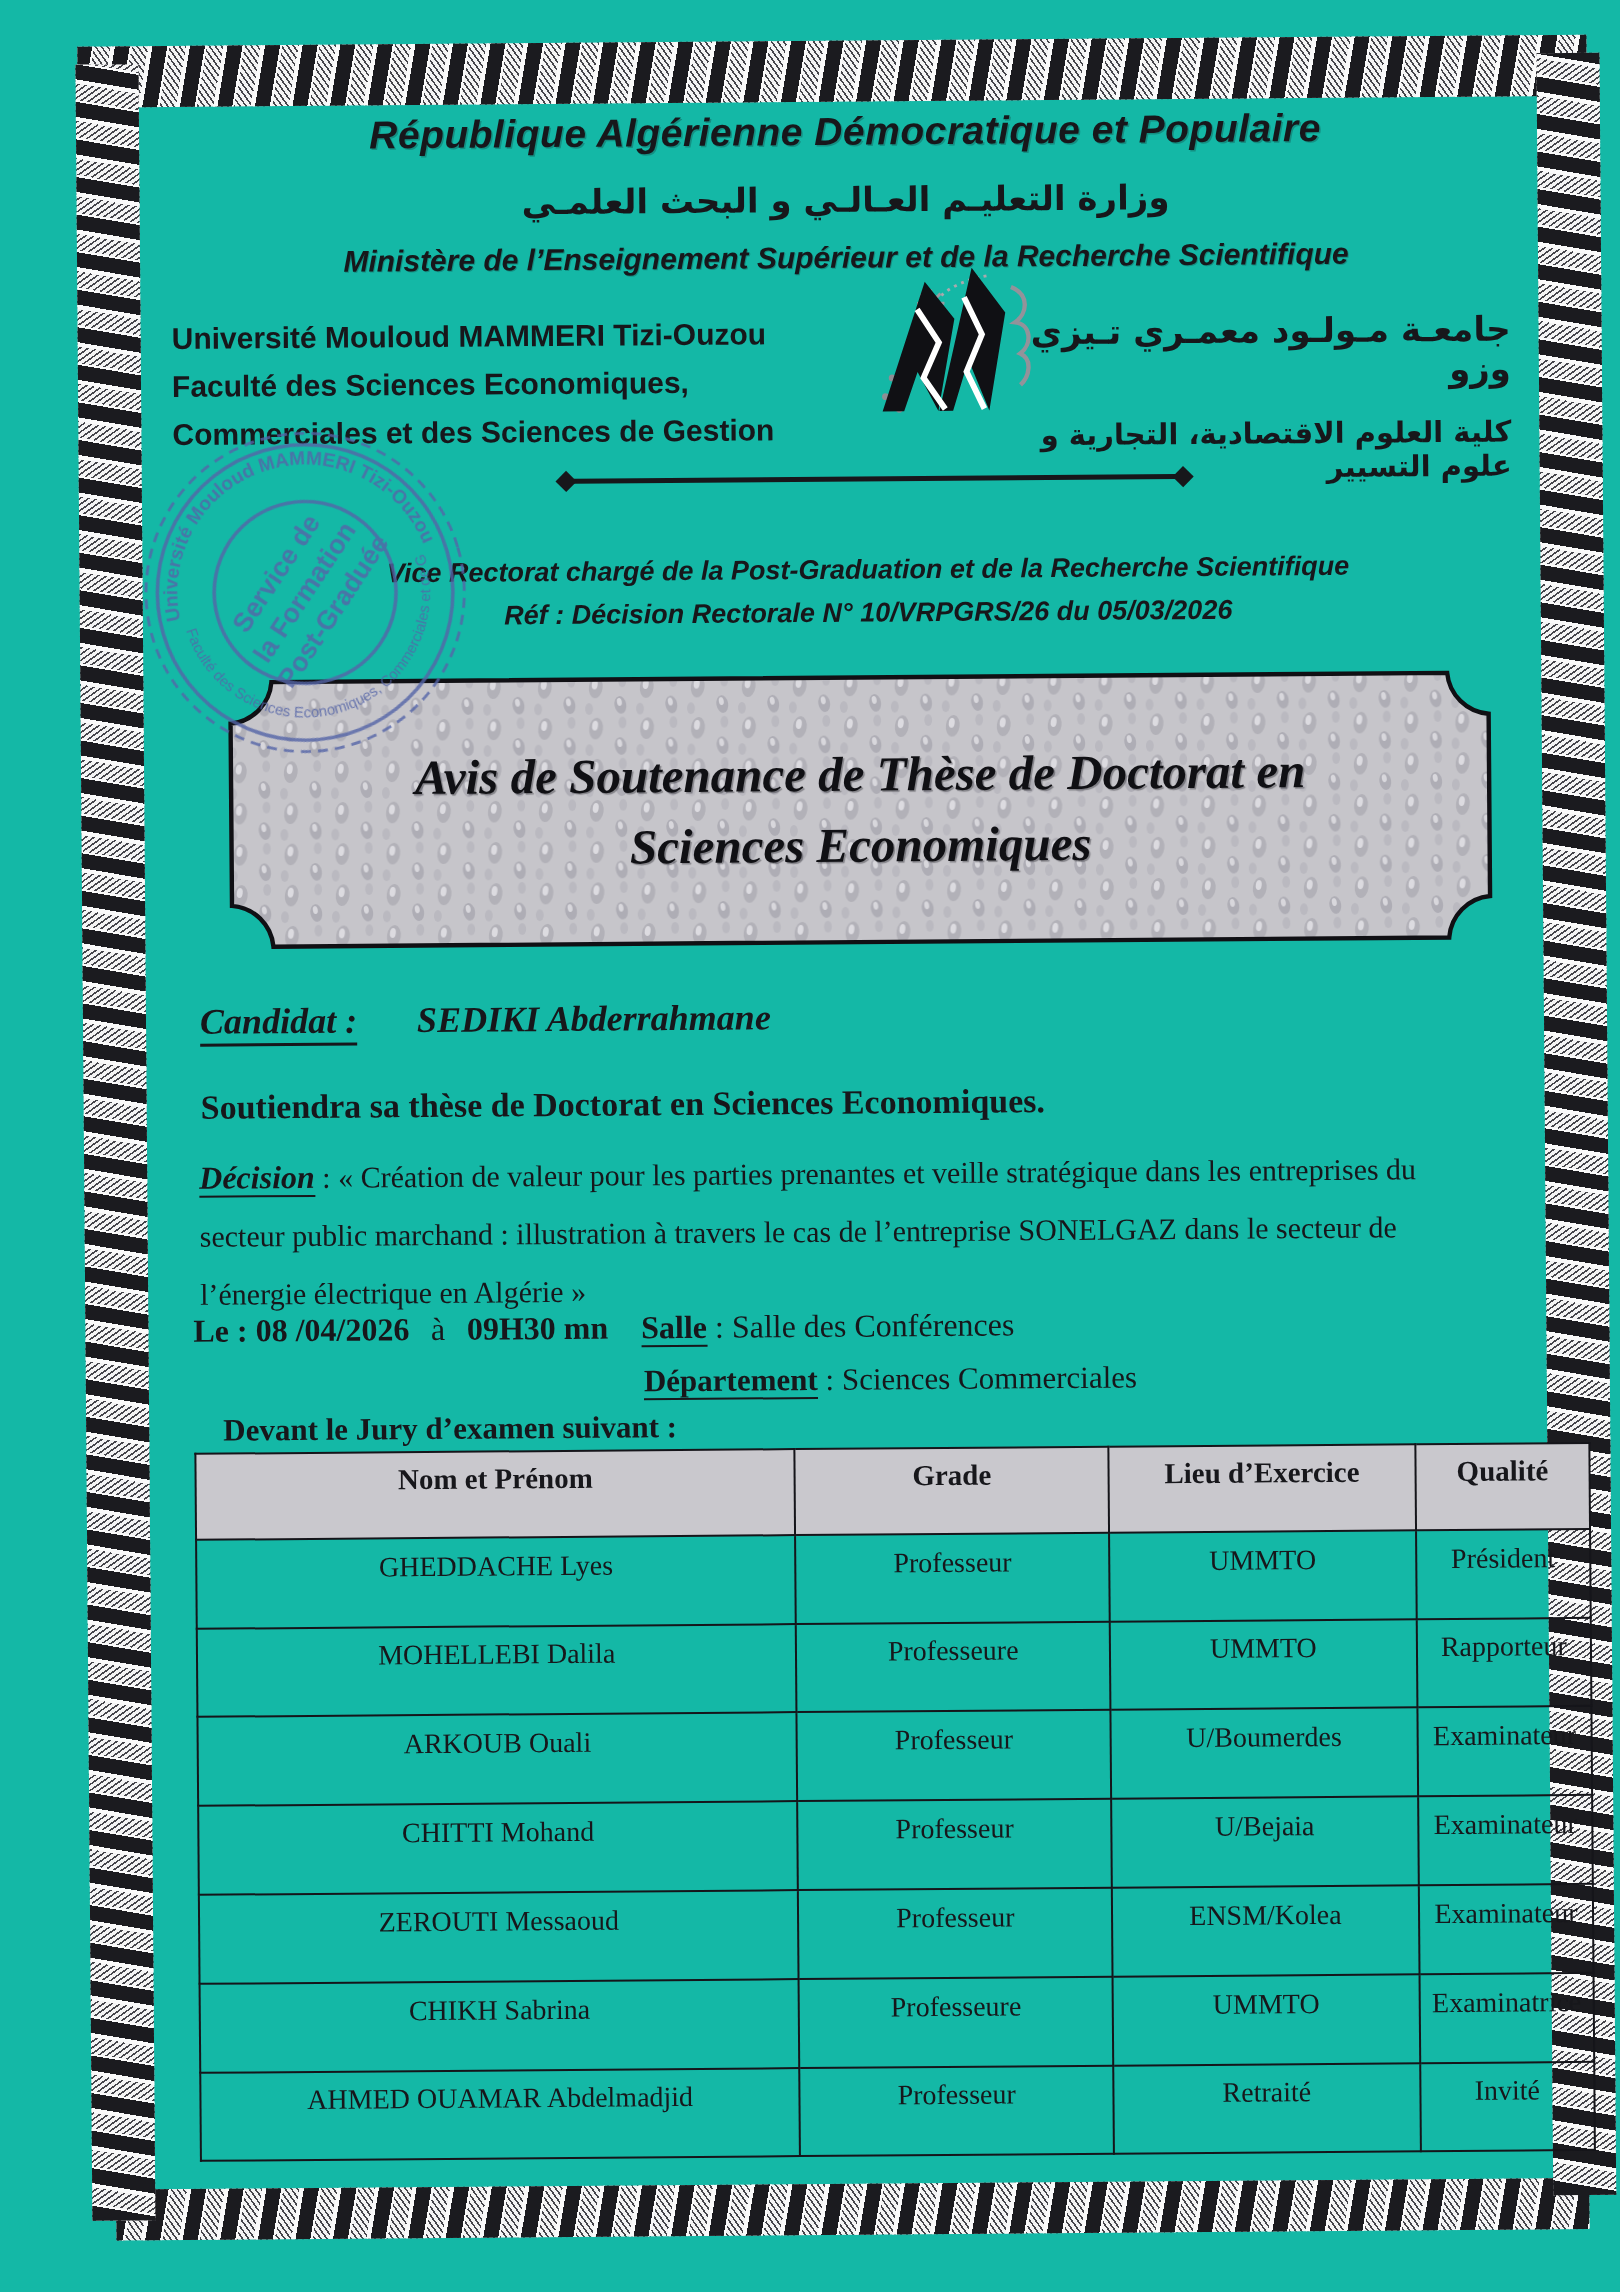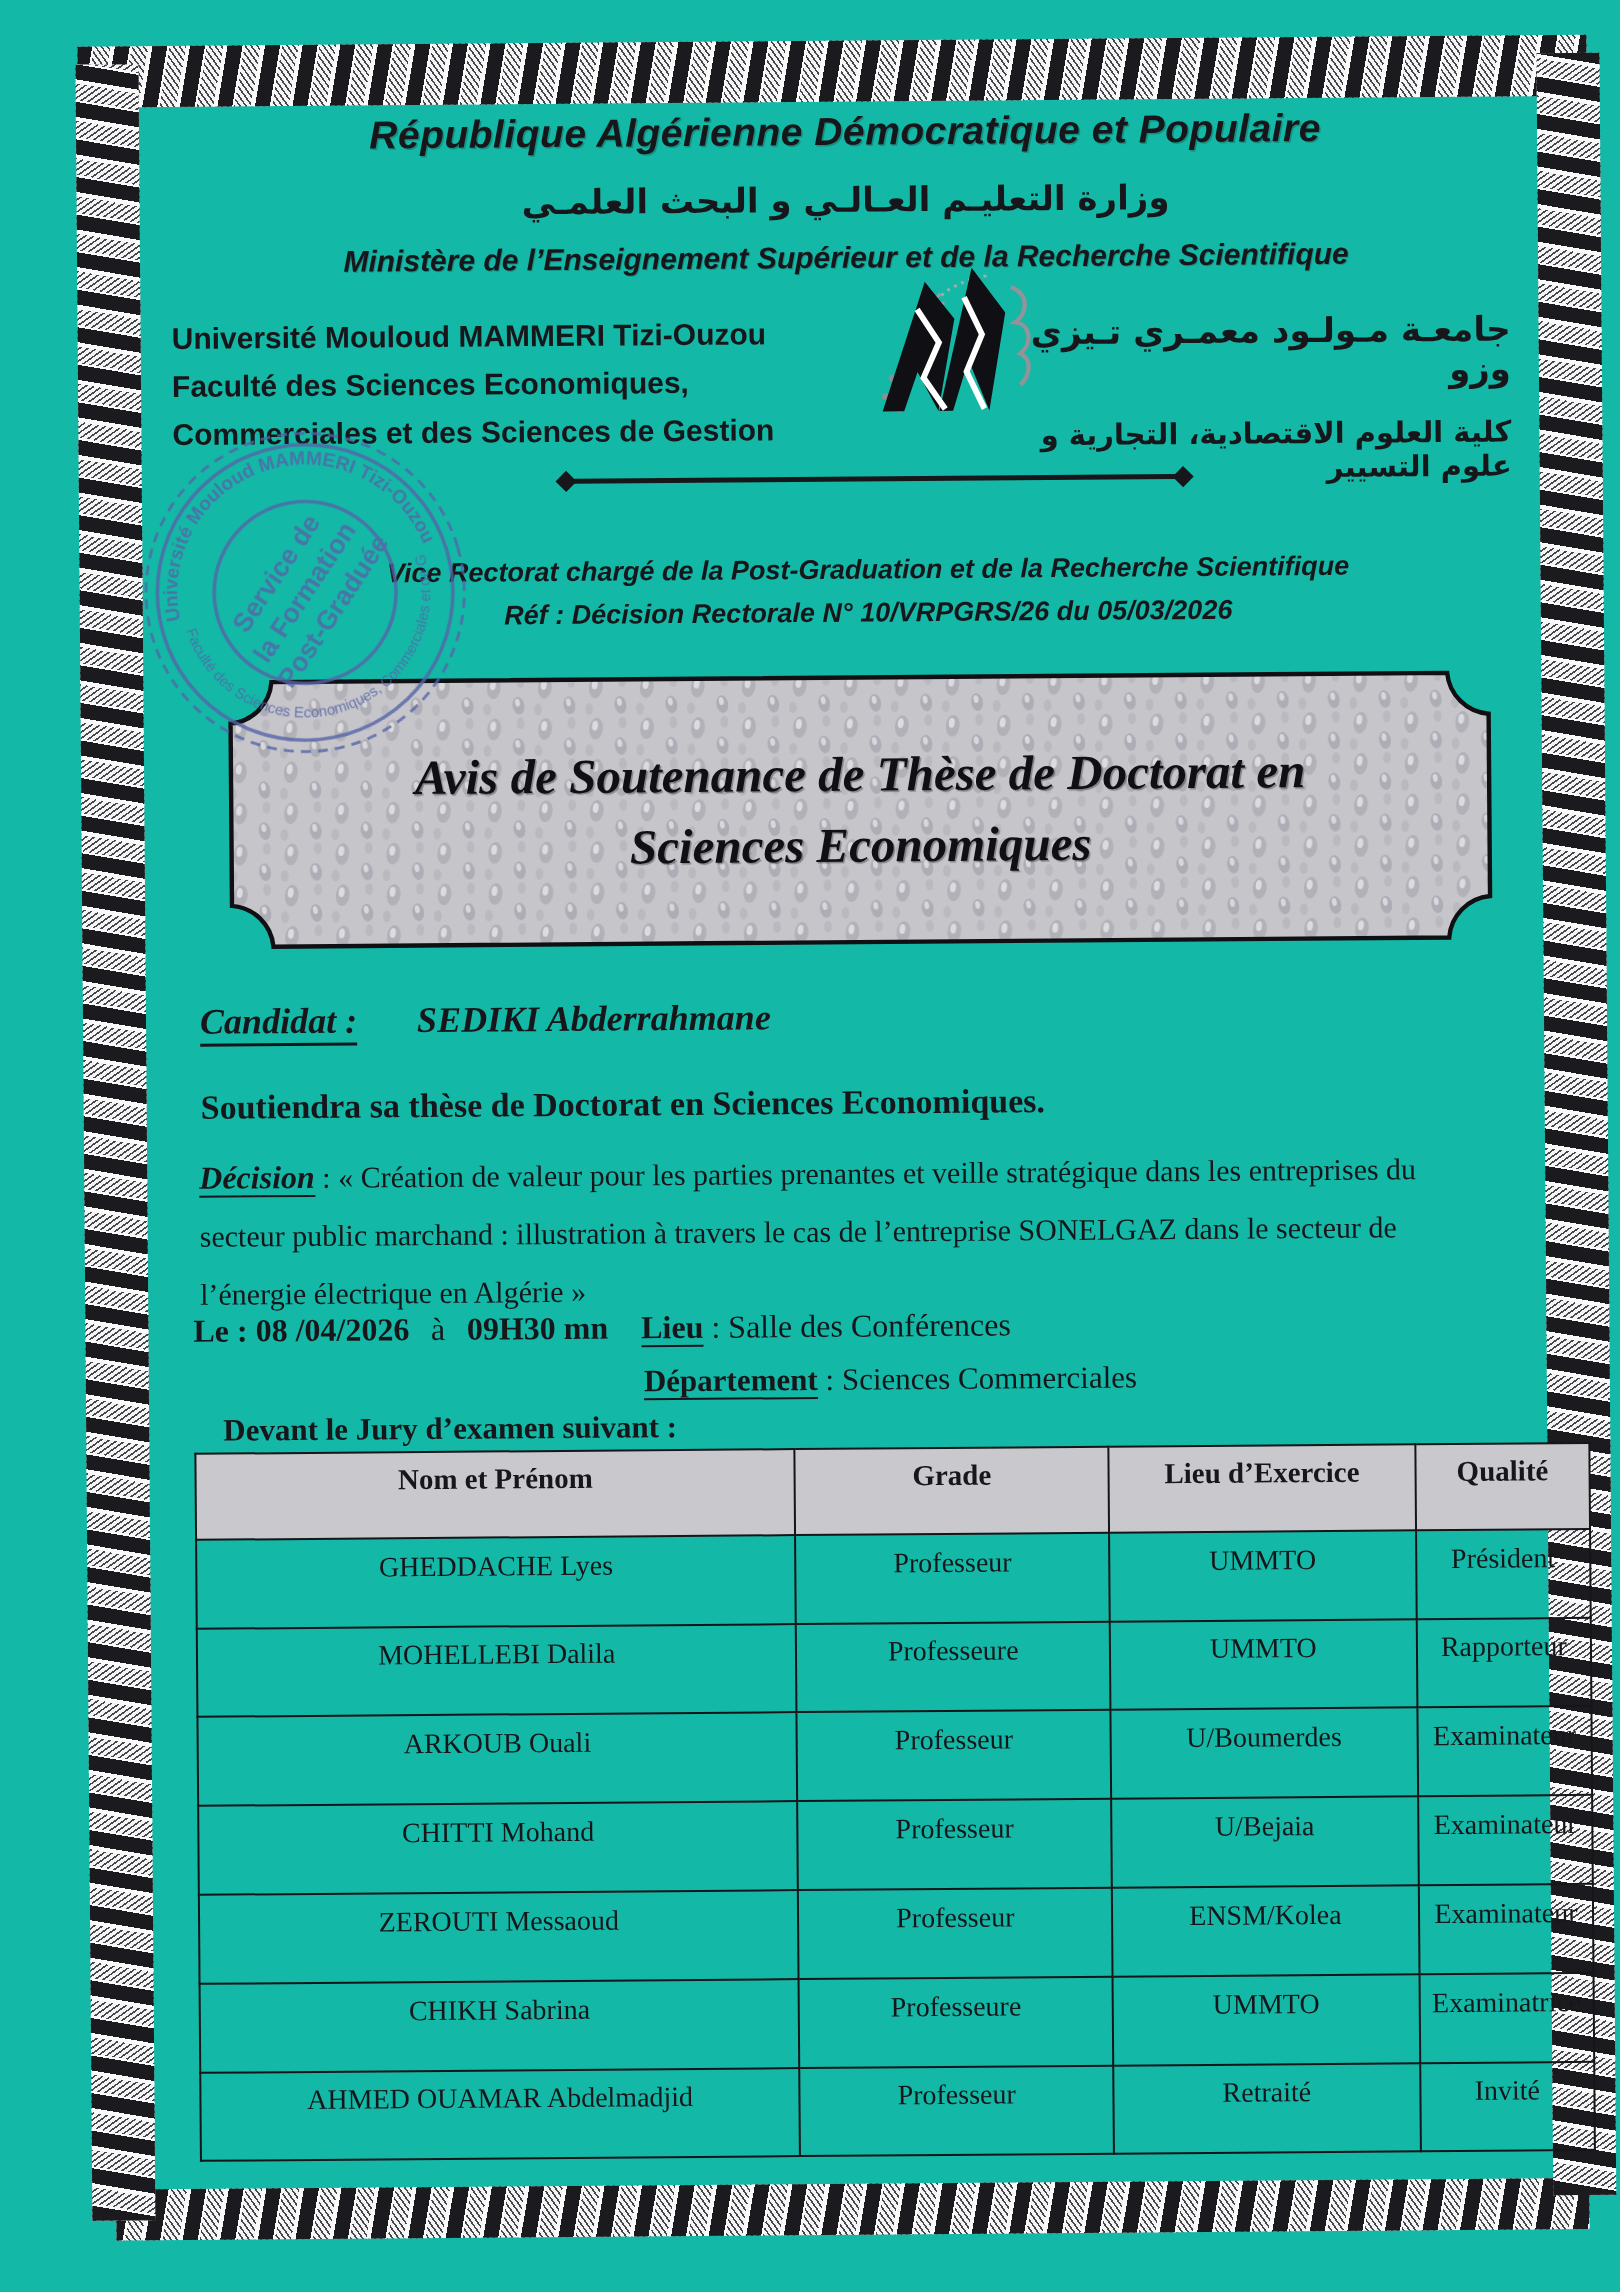--- a/index.html
+++ b/index.html
@@ -188,21 +188,21 @@
     <span class="name">SEDIKI Abderrahmane</span>
   </div>
 
   <div class="abs soutiendra">Soutiendra sa thèse de Doctorat en Sciences Economiques.</div>
 
   <div class="abs intitule">
     <span class="lbl">Décision</span><span> : « Création de valeur pour les parties prenantes et veille stratégique dans les entreprises du secteur public marchand : illustration à travers le cas de l’entreprise SONELGAZ dans le secteur de l’énergie électrique en Algérie »</span>
   </div>
 
   <div class="abs dateline">
-    <span class="b">Le : </span><span class="b">08 /04/2026</span><span class="sp">à</span><span class="b sp">09H30 mn</span><span class="lieu">Lieu</span><span> : Salle des Conférences</span>
+    <span class="b">Le : </span><span class="b">08 /04/2026</span><span class="sp">à</span><span class="b sp">09H30 mn</span><span class="lieu">Salle</span><span> : Salle des Conférences</span>
   </div>
 
   <div class="abs deptline">
     <span class="lbl">Département</span><span> : Sciences Commerciales</span>
   </div>
 
   <div class="abs jury-intro">Devant le Jury d’examen suivant :</div>
 
   <table class="jury">
     <colgroup>

